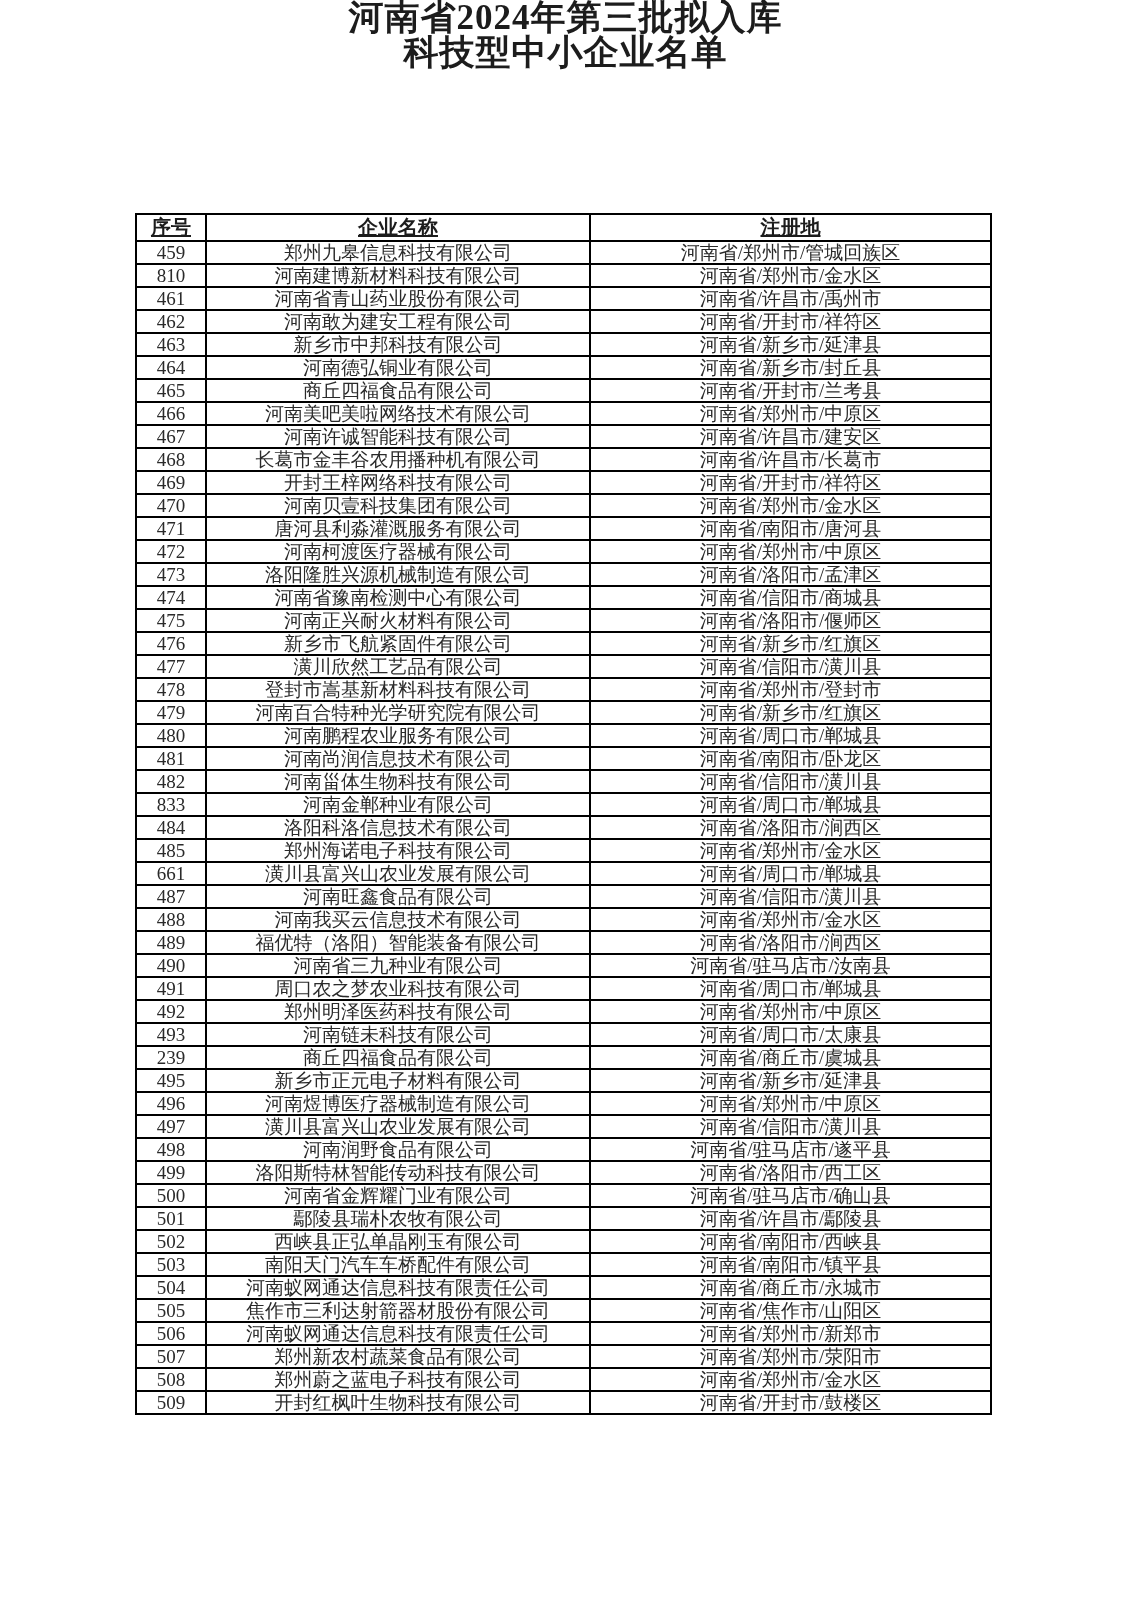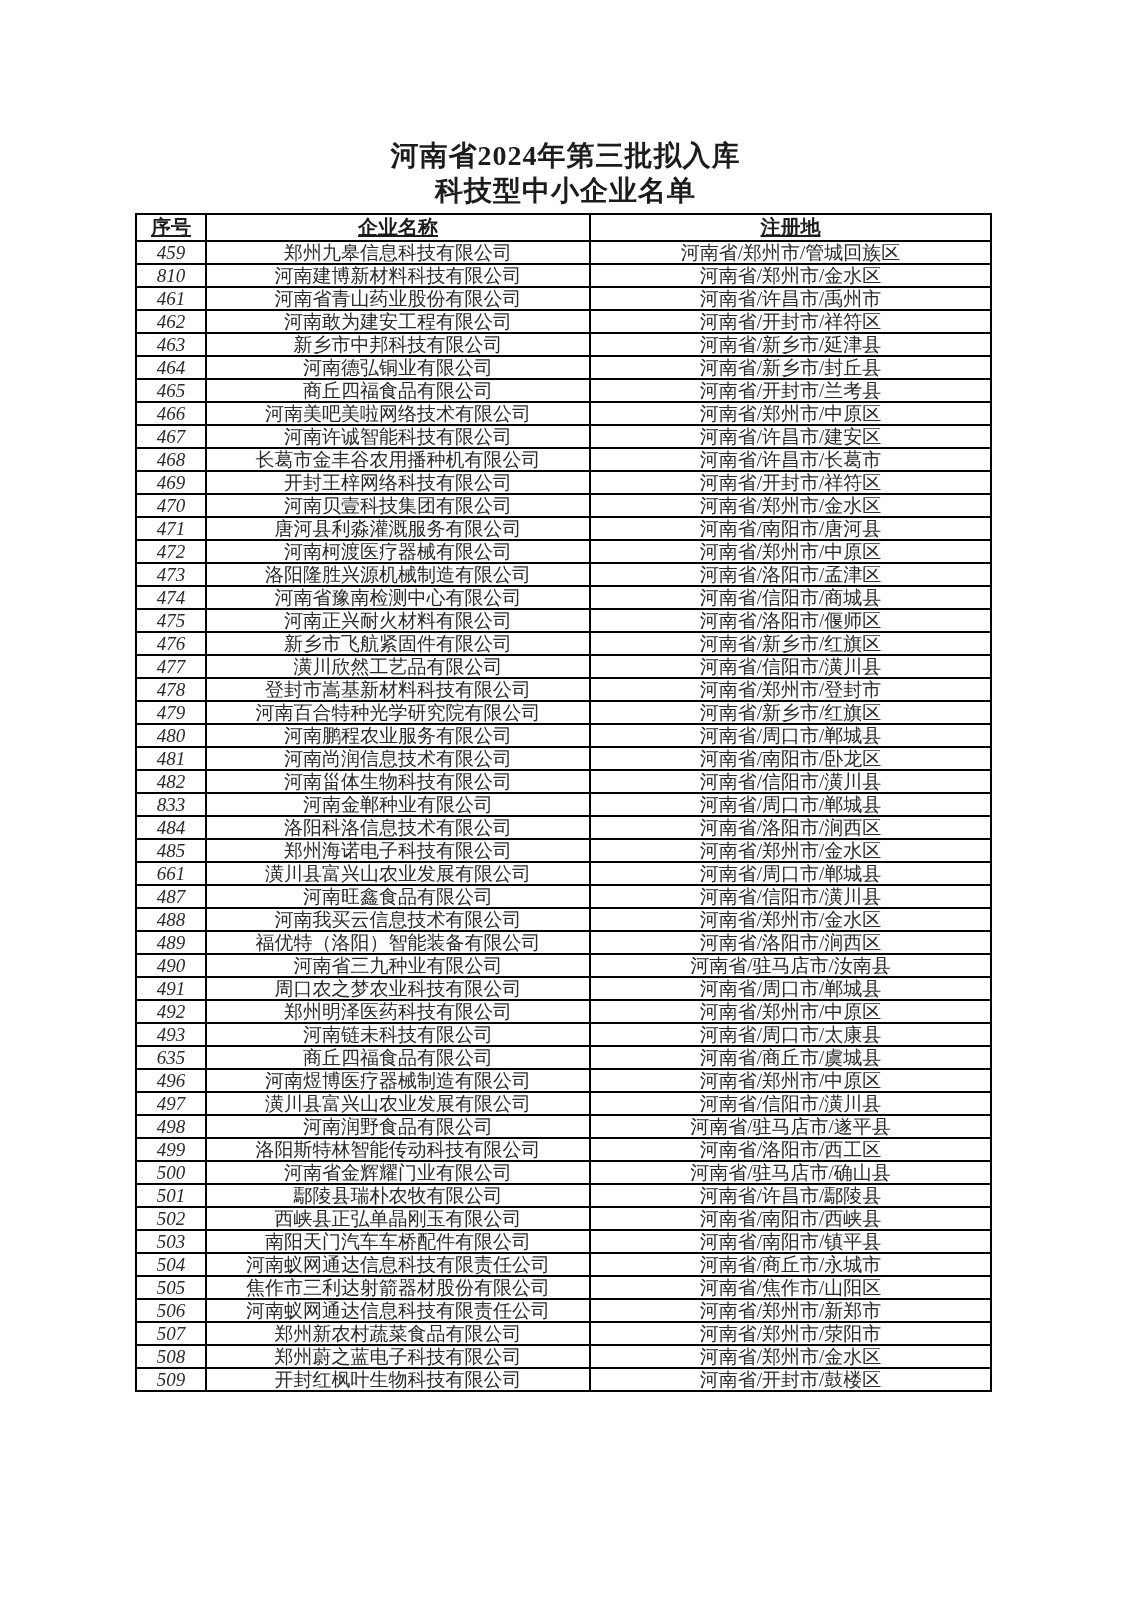--- a/index.html
+++ b/index.html
@@ -10,23 +10,22 @@
     color: #1c1c1c;
   }
   .page {
     position: relative;
     width: 1131px;
     height: 1600px;
     background: #ffffff;
     overflow: hidden;
   }
   .doc-title {
-    margin-top: 138px;
     text-align: center;
-    font-size: 28px;
+    font-size: 35px;
     font-weight: bold;
     line-height: 35px;
     letter-spacing: 1px;
     color: #1c1c1c;
   }
   .company-table {
     position: absolute;
     left: 135px;
     top: 213px;
     width: 855px;
@@ -51,21 +50,20 @@
   .company-table th {
     font-weight: bold;
     height: 25px;
     line-height: 25px;
     font-size: 20px;
     color: #1c1c1c;
     text-decoration: underline;
   }
   .company-table td[data-name="row-no"] {
     font-family: "Liberation Serif", "DejaVu Serif", serif;
-    font-style: italic;
   }
 </style>
 </head>
 <body>
 
 <div class="page" data-name="document-page">
   <div class="doc-title" data-name="document-title">
     <div data-name="title-line-1">河南省2024年第三批拟入库</div>
     <div data-name="title-line-2">科技型中小企业名单</div>
   </div>
@@ -253,23 +251,28 @@
           <td data-name="row-no">492</td>
           <td data-name="company-name">郑州明泽医药科技有限公司</td>
           <td data-name="registration-place">河南省/郑州市/中原区</td>
         </tr>
         <tr data-name="table-row">
           <td data-name="row-no">493</td>
           <td data-name="company-name">河南链未科技有限公司</td>
           <td data-name="registration-place">河南省/周口市/太康县</td>
         </tr>
         <tr data-name="table-row">
-          <td data-name="row-no">635</td>
+          <td data-name="row-no">239</td>
           <td data-name="company-name">商丘四福食品有限公司</td>
           <td data-name="registration-place">河南省/商丘市/虞城县</td>
+        </tr>
+        <tr data-name="table-row">
+          <td data-name="row-no">495</td>
+          <td data-name="company-name">新乡市正元电子材料有限公司</td>
+          <td data-name="registration-place">河南省/新乡市/延津县</td>
         </tr>
         <tr data-name="table-row">
           <td data-name="row-no">496</td>
           <td data-name="company-name">河南煜博医疗器械制造有限公司</td>
           <td data-name="registration-place">河南省/郑州市/中原区</td>
         </tr>
         <tr data-name="table-row">
           <td data-name="row-no">497</td>
           <td data-name="company-name">潢川县富兴山农业发展有限公司</td>
           <td data-name="registration-place">河南省/信阳市/潢川县</td>

